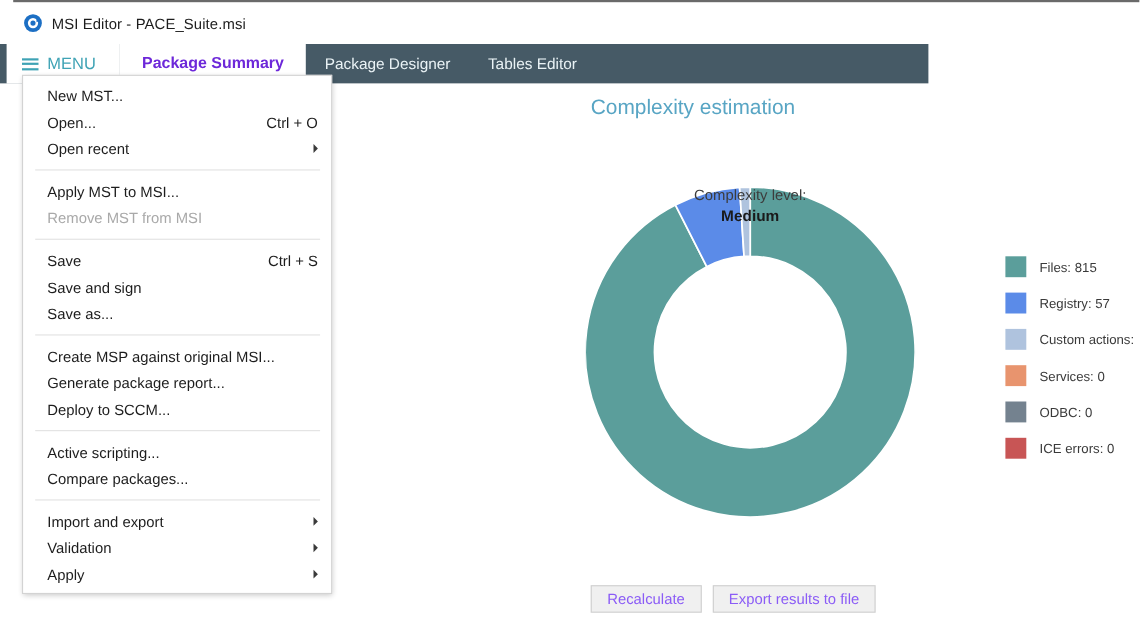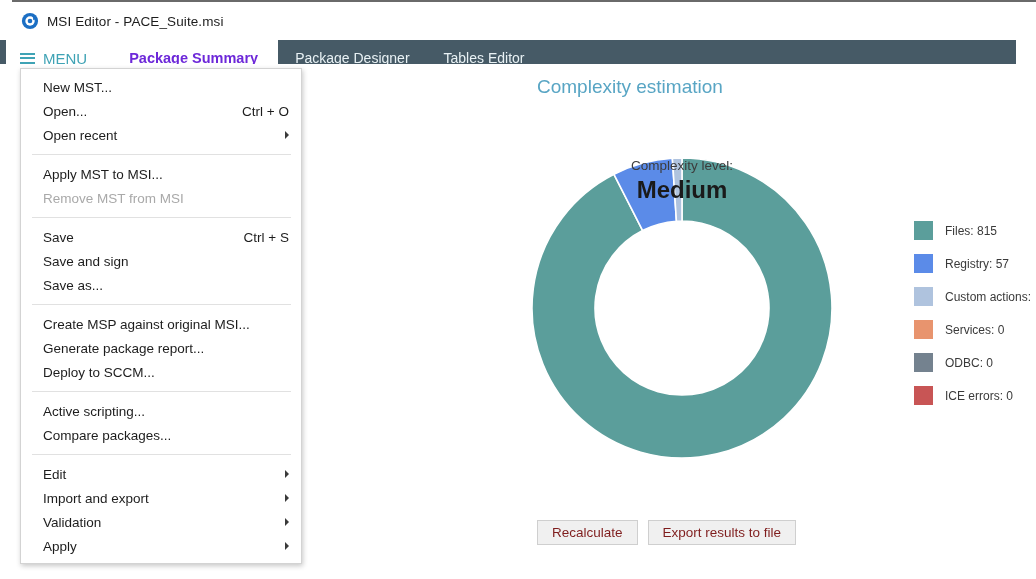--- a/index.html
+++ b/index.html
@@ -32,21 +32,21 @@
   }
   #title-text {
     font-size: 13.5px;
     color: #1d1d1d;
     letter-spacing: .1px;
   }
 
   
   #tabbar {
     position: absolute; left: 0; top: 40px;
-    width: 1016px; height: 36px;
+    width: 844px; height: 36px;
     background: #465A66;
     display: flex; align-items: stretch;
   }
   .tab {
     display: flex; align-items: center;
     padding: 0 17px;
     font-size: 14px;
     color: #e9f2f5;
     white-space: nowrap;
     box-sizing: border-box;
@@ -76,21 +76,21 @@
   .tab.active {
     background: #ffffff;
     color: #6d28d9;
     font-weight: bold;
     font-size: 14.5px;
     padding: 0 20px;
   }
 
   
   #content {
-    position: absolute; left: 0; top: 64px;
+    position: absolute; left: 0; top: 76px;
     width: 1036px; height: 503px;
     background: #ffffff;
   }
   #panel-title {
     position: absolute;
     left: 537px; top: 12px;
     font-size: 19px;
     color: #58A5C4;
   }
 
@@ -107,21 +107,21 @@
     display: flex; flex-direction: column;
     align-items: center; justify-content: flex-start;
     pointer-events: none;
   }
   #center-label {
     font-size: 13.5px;
     color: #3c3c3c;
     margin-bottom: 3px;
   }
   #center-value {
-    font-size: 24px;
+    font-size: 14px;
     font-weight: bold;
     color: #1a1a1a;
   }
 
   
   #legend {
     position: absolute;
     left: 914px; top: 150px;
     width: 130px;
   }
@@ -142,21 +142,21 @@
 
   
   #buttons {
     position: absolute;
     left: 537px; top: 456px;
     display: flex;
   }
   .btn {
     background: #f0f0f0;
     border: 1px solid #cfcfcf;
-    color: #7f1d1d;
+    color: #8b5cf6;
     font-size: 13.5px;
     font-family: "Liberation Sans", sans-serif;
     height: 25px;
     padding: 0 14px;
     margin-right: 10px;
     cursor: default;
     box-sizing: border-box;
   }
 
   
@@ -331,24 +331,20 @@
       </div>
       <div class="menu-sep"></div>
       <div class="menu-item">
         <span class="mi-label">Active scripting...</span>
       </div>
       <div class="menu-item">
         <span class="mi-label">Compare packages...</span>
       </div>
       <div class="menu-sep"></div>
       <div class="menu-item">
-        <span class="mi-label">Edit</span>
-        <span class="mi-arrow"></span>
-      </div>
-      <div class="menu-item">
         <span class="mi-label">Import and export</span>
         <span class="mi-arrow"></span>
       </div>
       <div class="menu-item">
         <span class="mi-label">Validation</span>
         <span class="mi-arrow"></span>
       </div>
       <div class="menu-item">
         <span class="mi-label">Apply</span>
         <span class="mi-arrow"></span>

